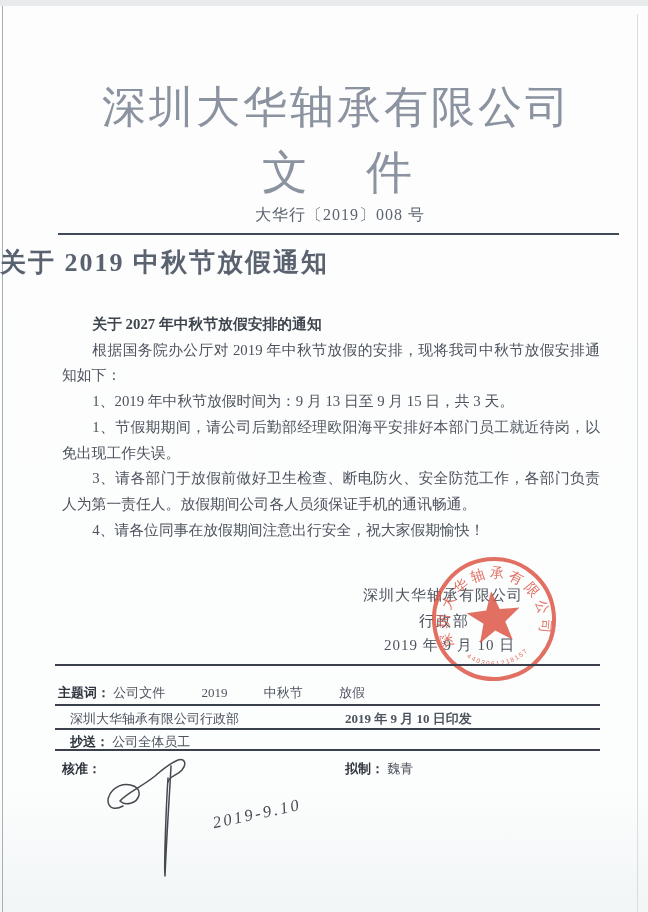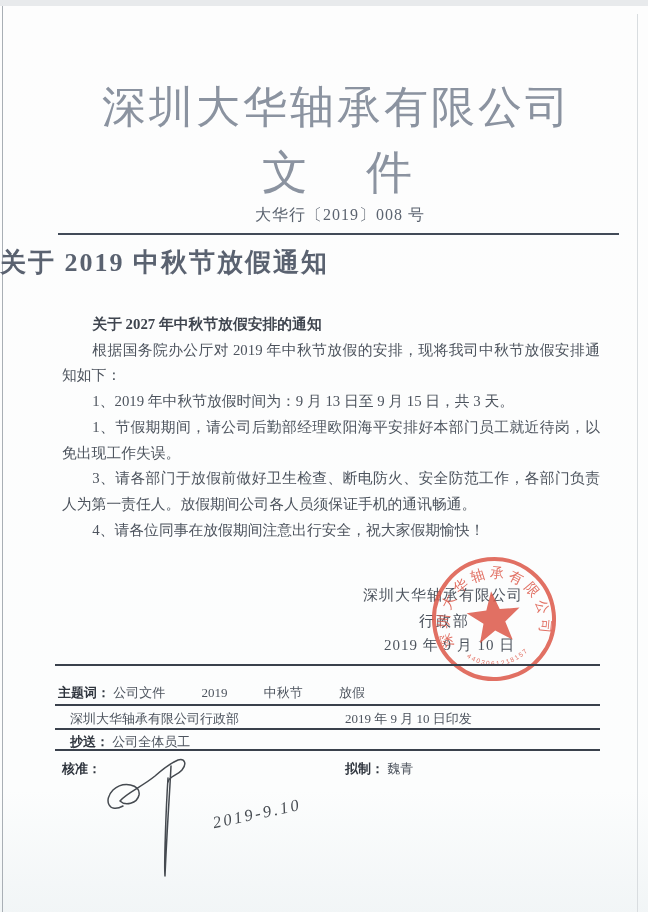--- a/index.html
+++ b/index.html
@@ -49,21 +49,21 @@
 
   
   .fline { left:55px; width:545px; height:2px; background:#3a414c; }
   .f1 { top:658px; } .f2 { top:698px; } .f3 { top:722px; } .f4 { top:743px; }
   .footer-row { font-size:13px; color:#4d545e; white-space:nowrap; }
   .flabel { font-weight:700; color:#2f353e; }
   .kw-row   { left:58px; top:678px; }
   .kw-item  { display:inline-block; margin-right:33px; }
   .kw-item:last-child { margin-right:0; }
   .issuer   { left:70px; top:704px; }
-  .printdate{ left:345px; top:704px; }
+  .printdate{ left:345px; top:704px;font-weight:bold; }
   .cc-row   { left:70px; top:727px; }
   .approve-label { left:62px; top:754px; }
   .draft-row{ left:345px; top:754px; }
 
   
   .handwriting-sig { left:95px; top:742px; }
   .handwriting-sig path { fill:none; stroke:#454a50; stroke-width:1.5;
     stroke-linecap:round; stroke-linejoin:round; }
   .handwritten-date { left:212px; top:798px; font-size:16.5px; color:#474c52;
     letter-spacing:2.5px; font-style:italic; transform:rotate(-12deg);

